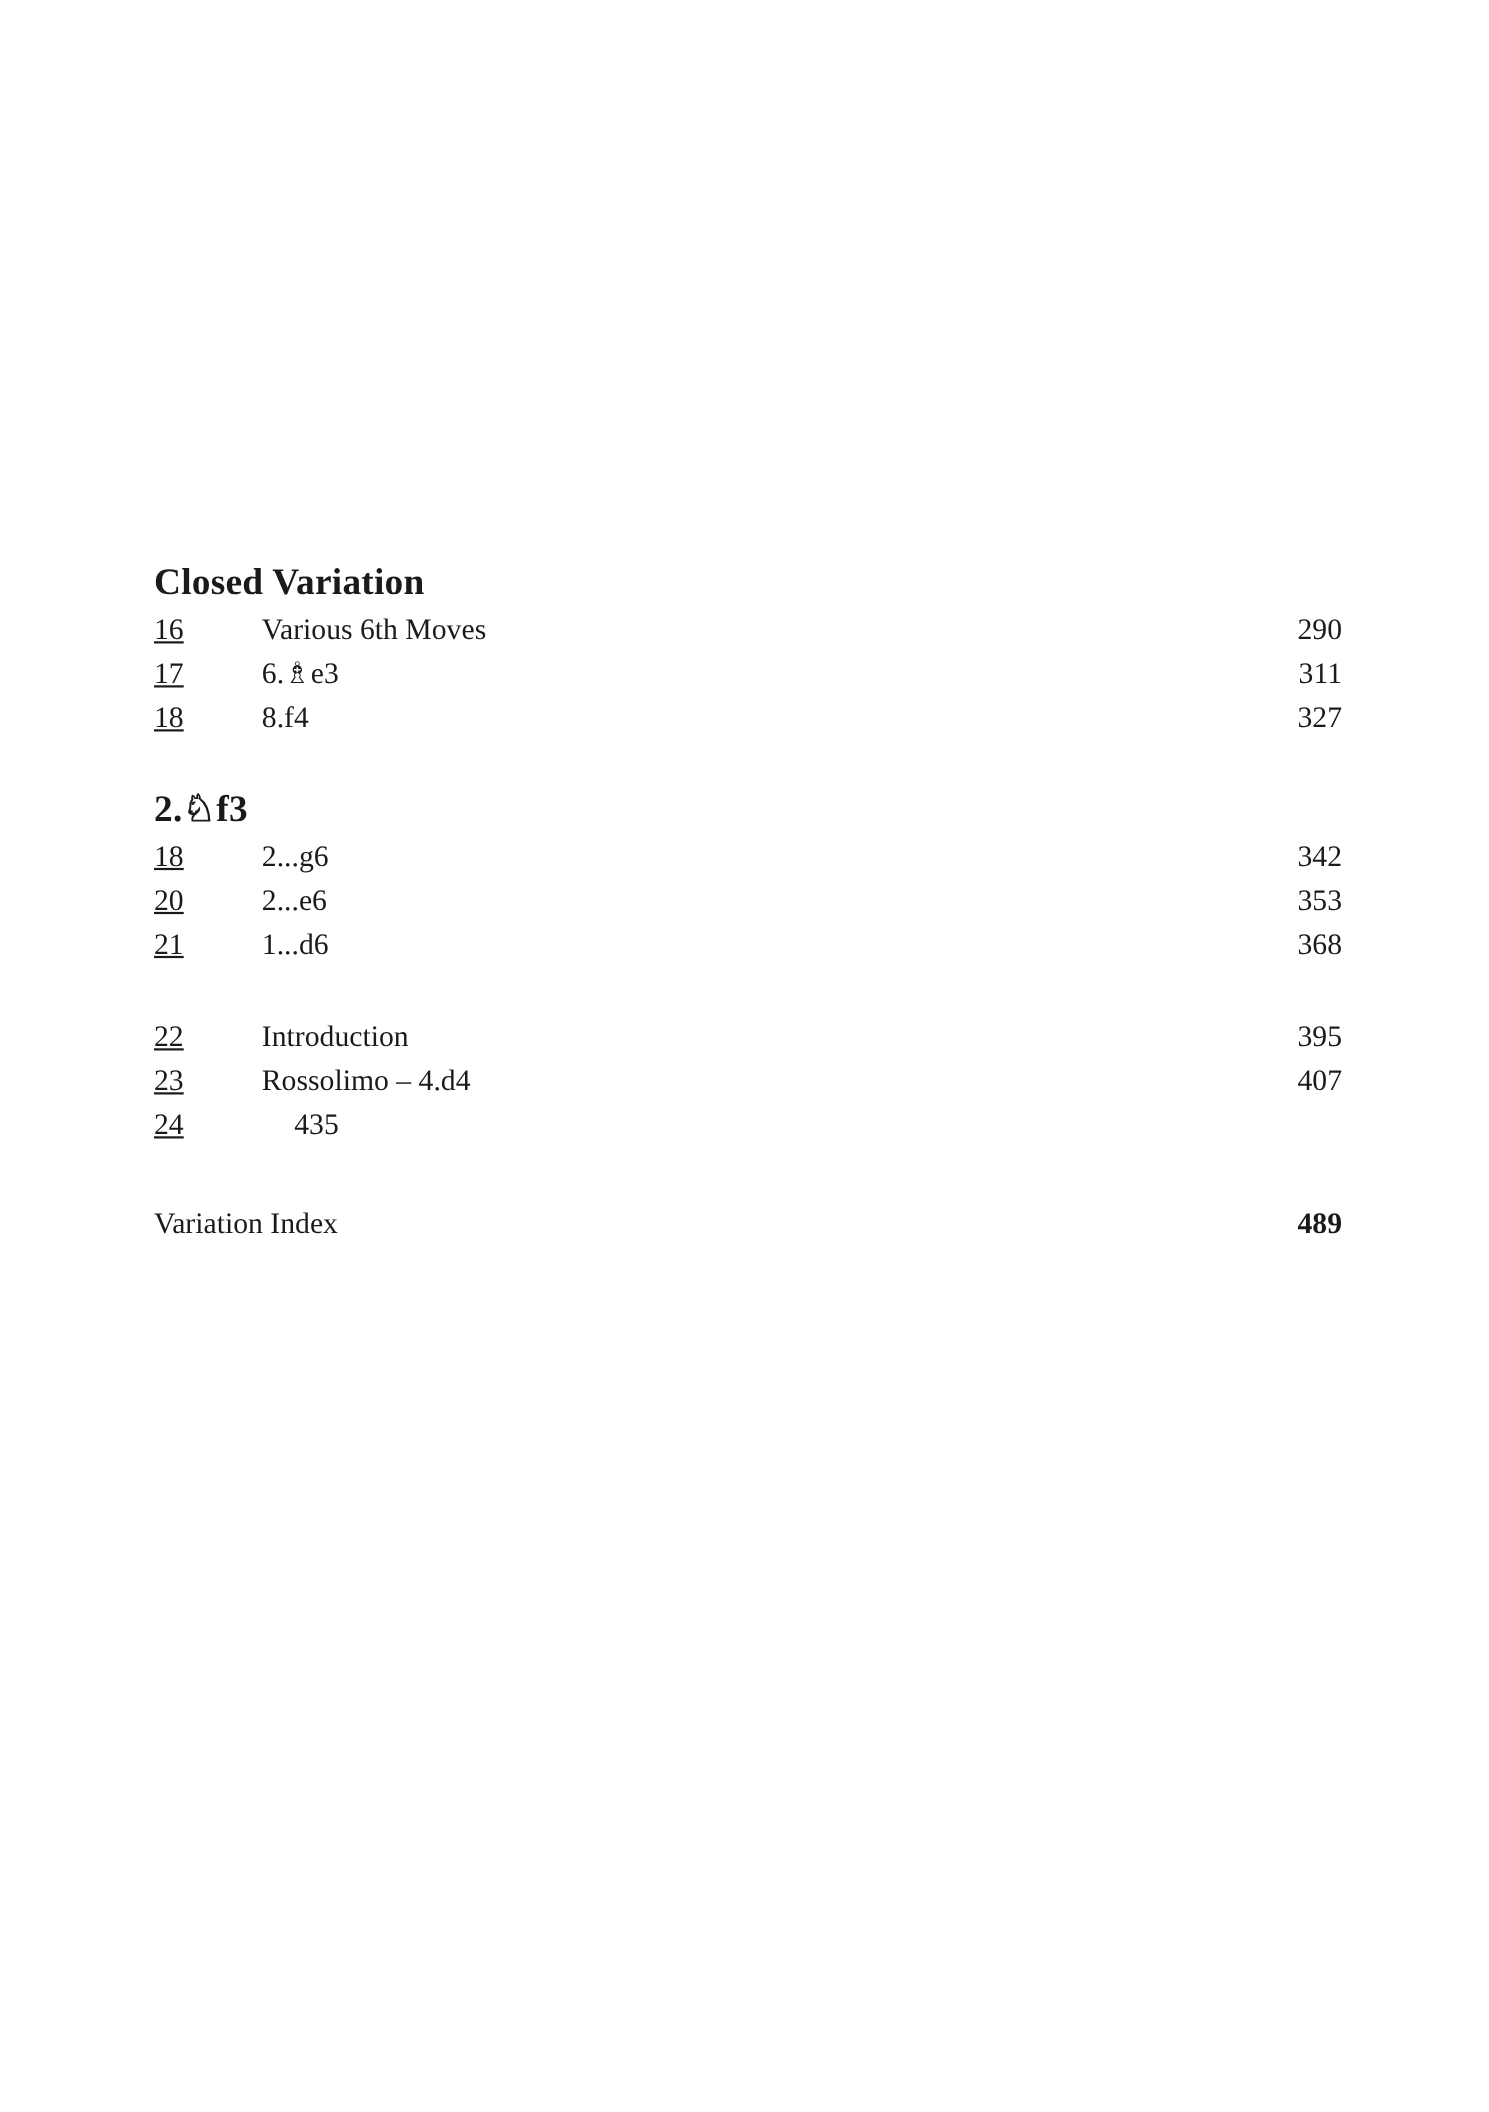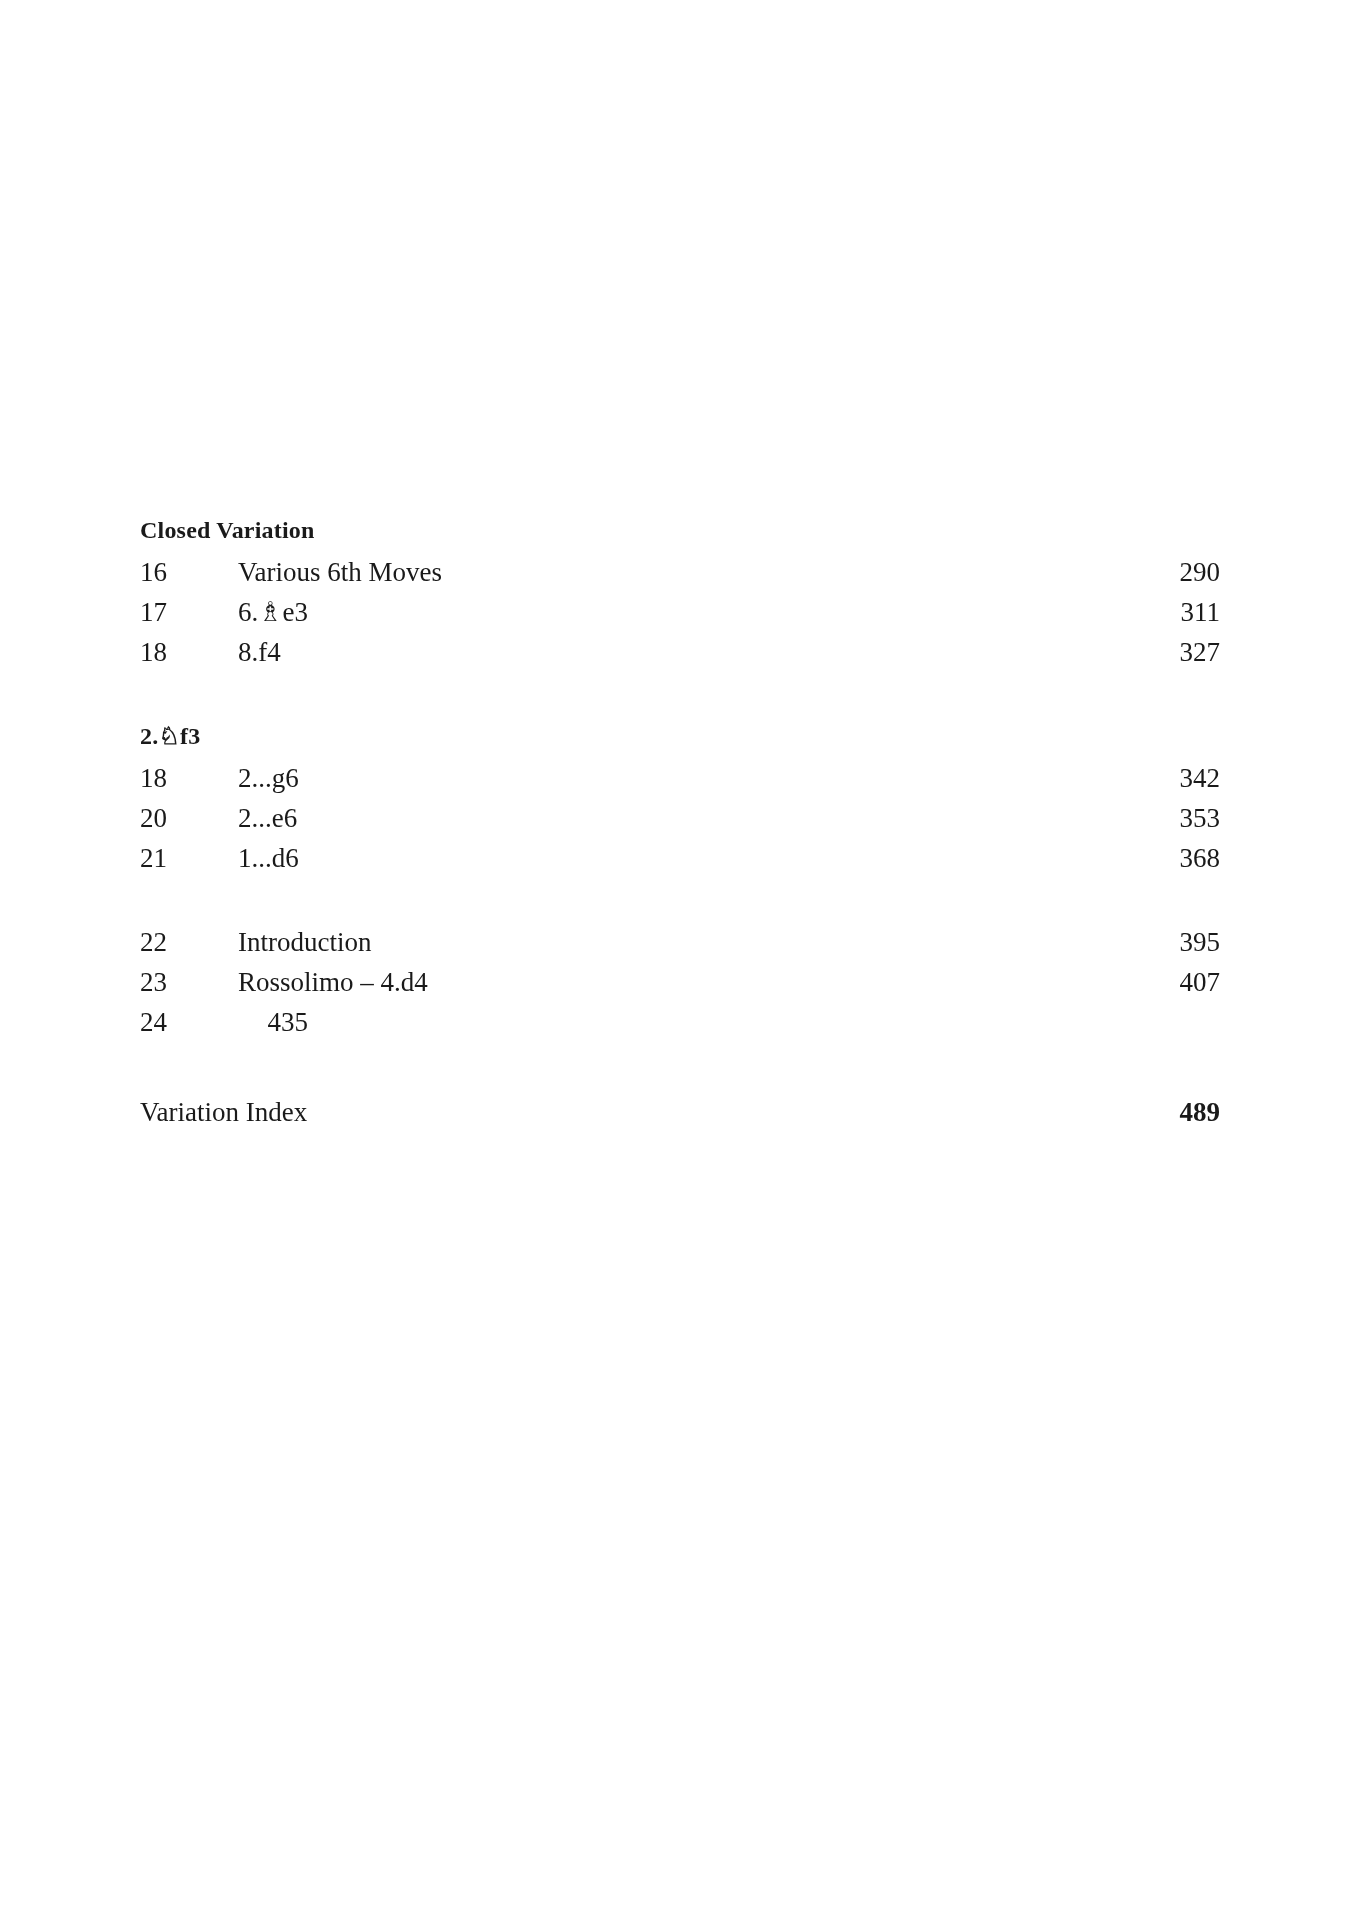--- a/index.html
+++ b/index.html
@@ -27,39 +27,40 @@
     position: absolute;
     left: 140px;
     top: 510px;
     width: 1080px;
   }
   .section {
     margin-bottom: 0;
   }
   .section-heading {
     font-weight: bold;
-    font-size: 24px;
+    font-size: 34px;
     line-height: 40px;
     letter-spacing: 0.2px;
     margin-bottom: 2px;
     white-space: nowrap;
   }
   .section-gap {
     height: 44px;
   }
   .entry {
     display: flex;
     align-items: baseline;
     font-size: 27px;
     line-height: 40px;
     white-space: nowrap;
   }
   .entry .num {
     width: 98px;
     flex: 0 0 98px;
+    text-decoration: underline;
   }
   .entry .title {
     flex: 1 1 auto;
   }
   .entry .page-no {
     flex: 0 0 auto;
     text-align: right;
     width: 70px;
   }
   .index-row {

